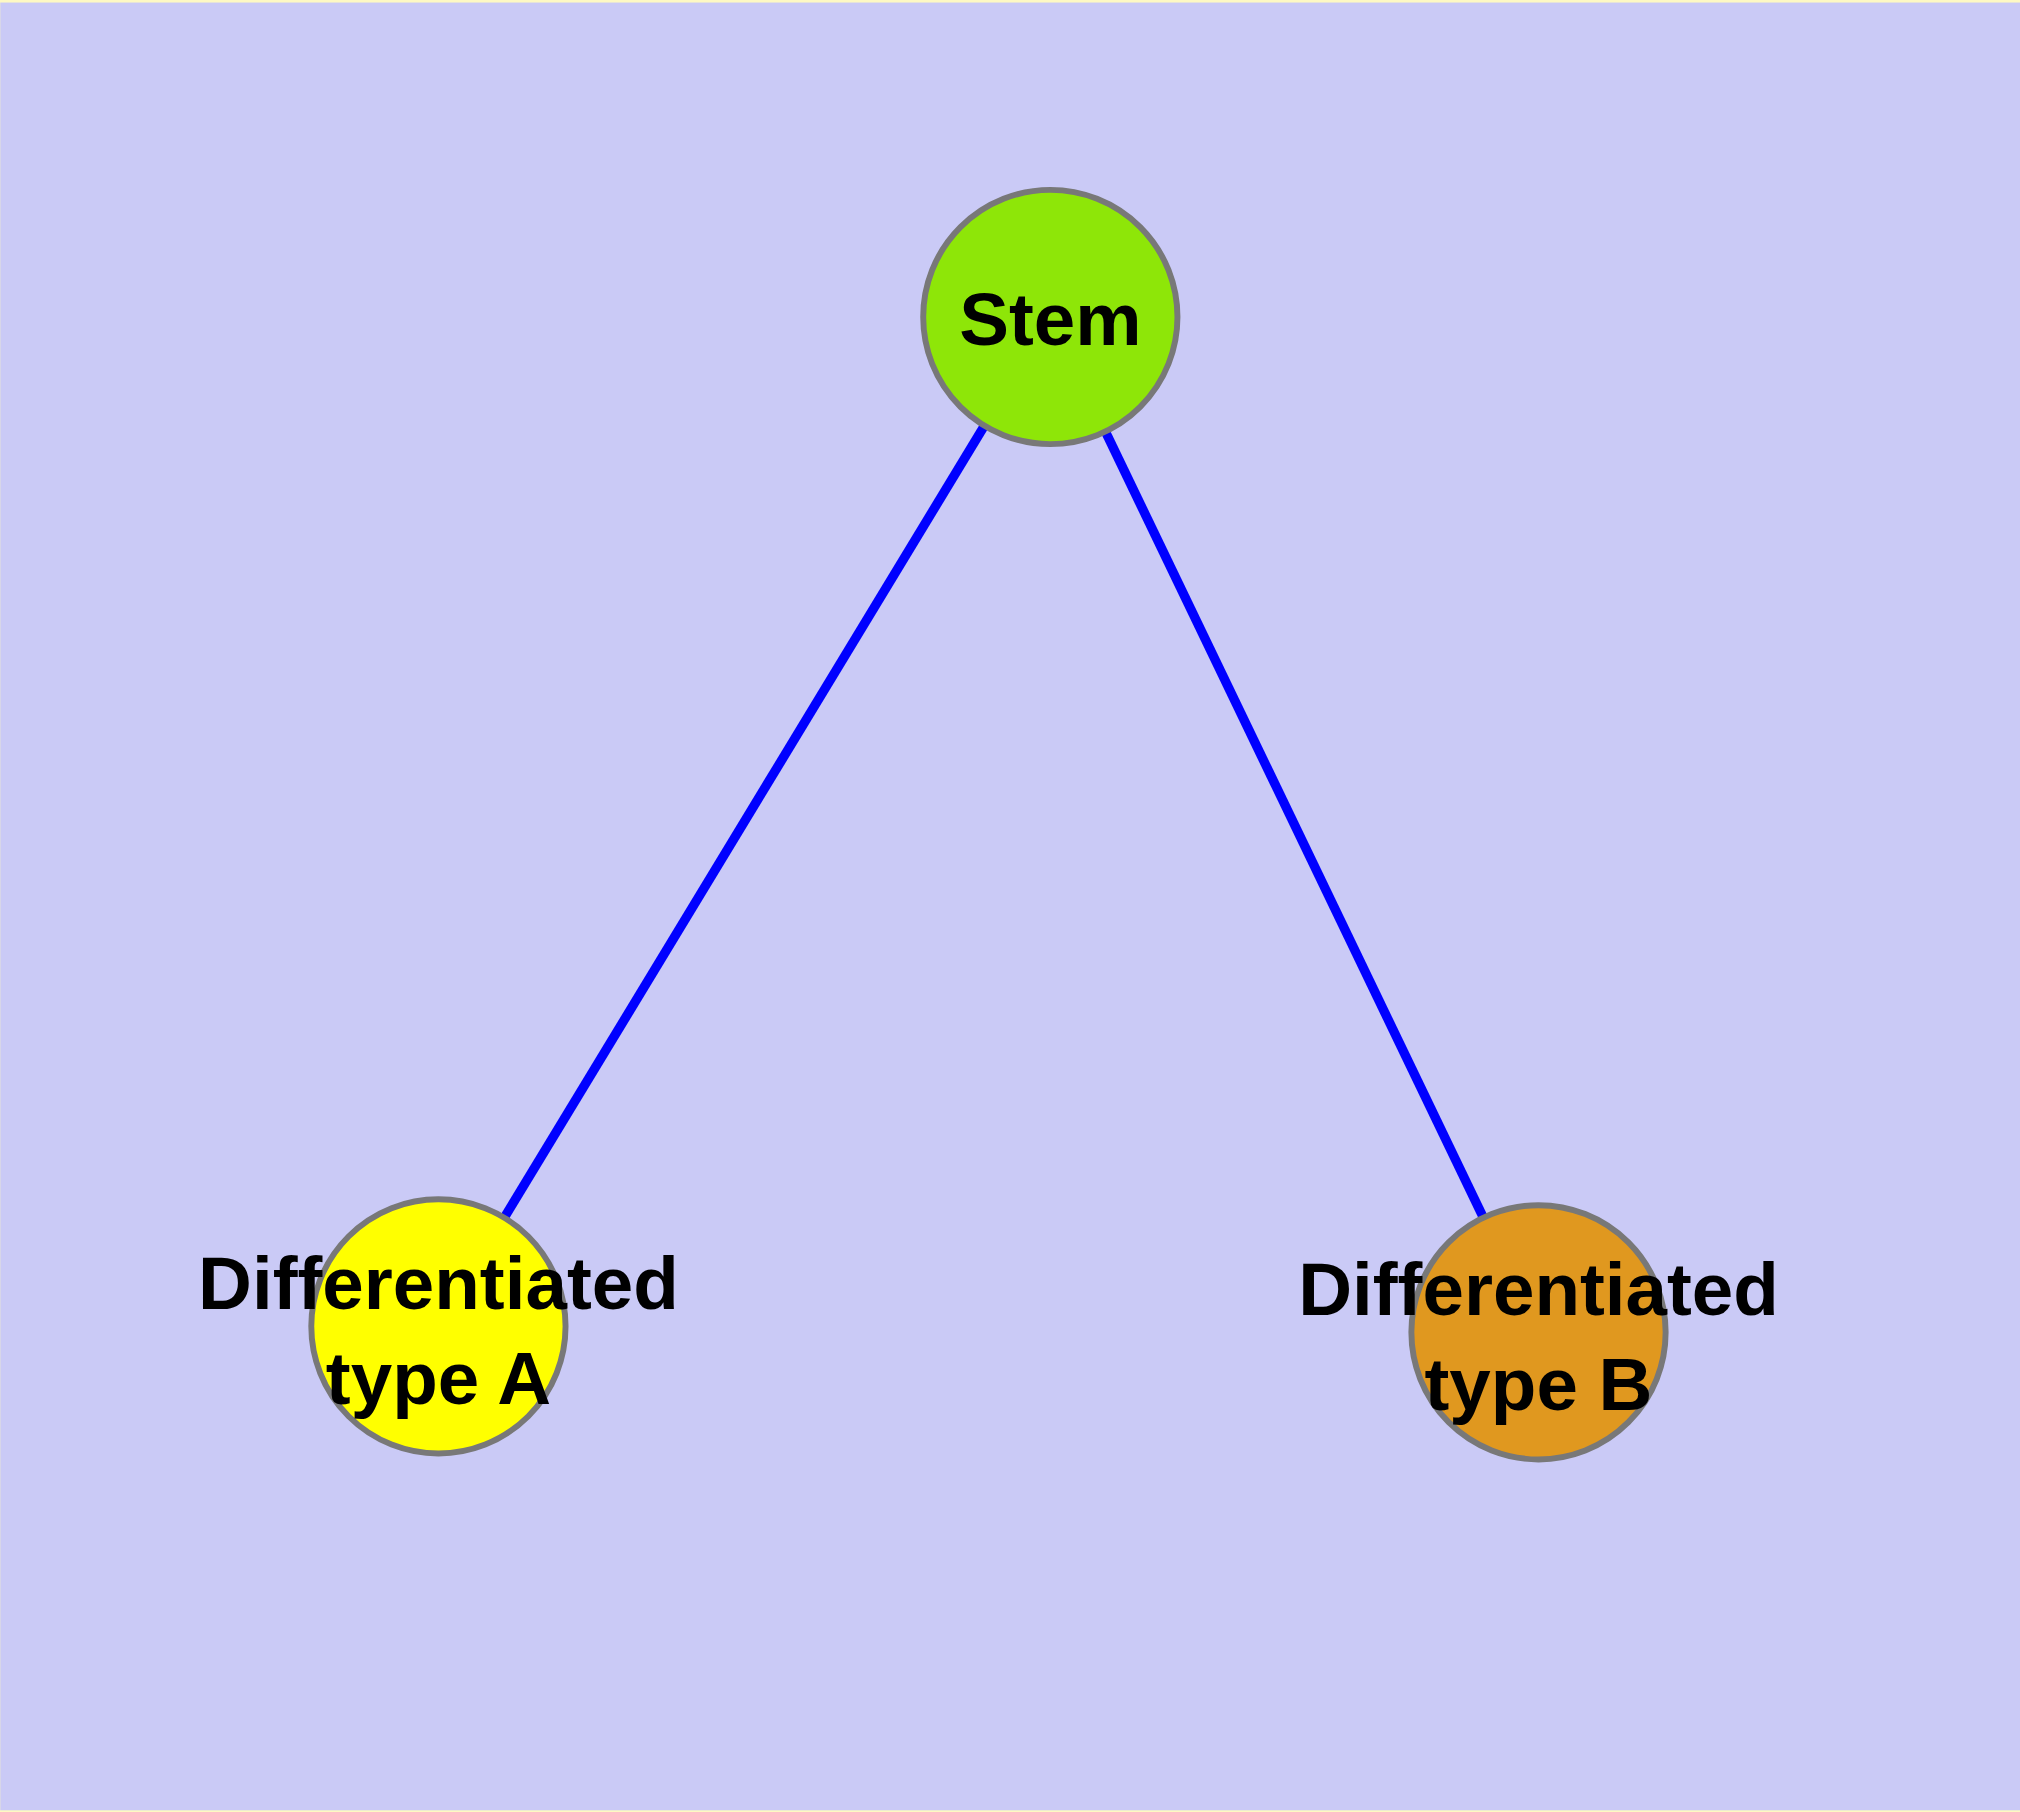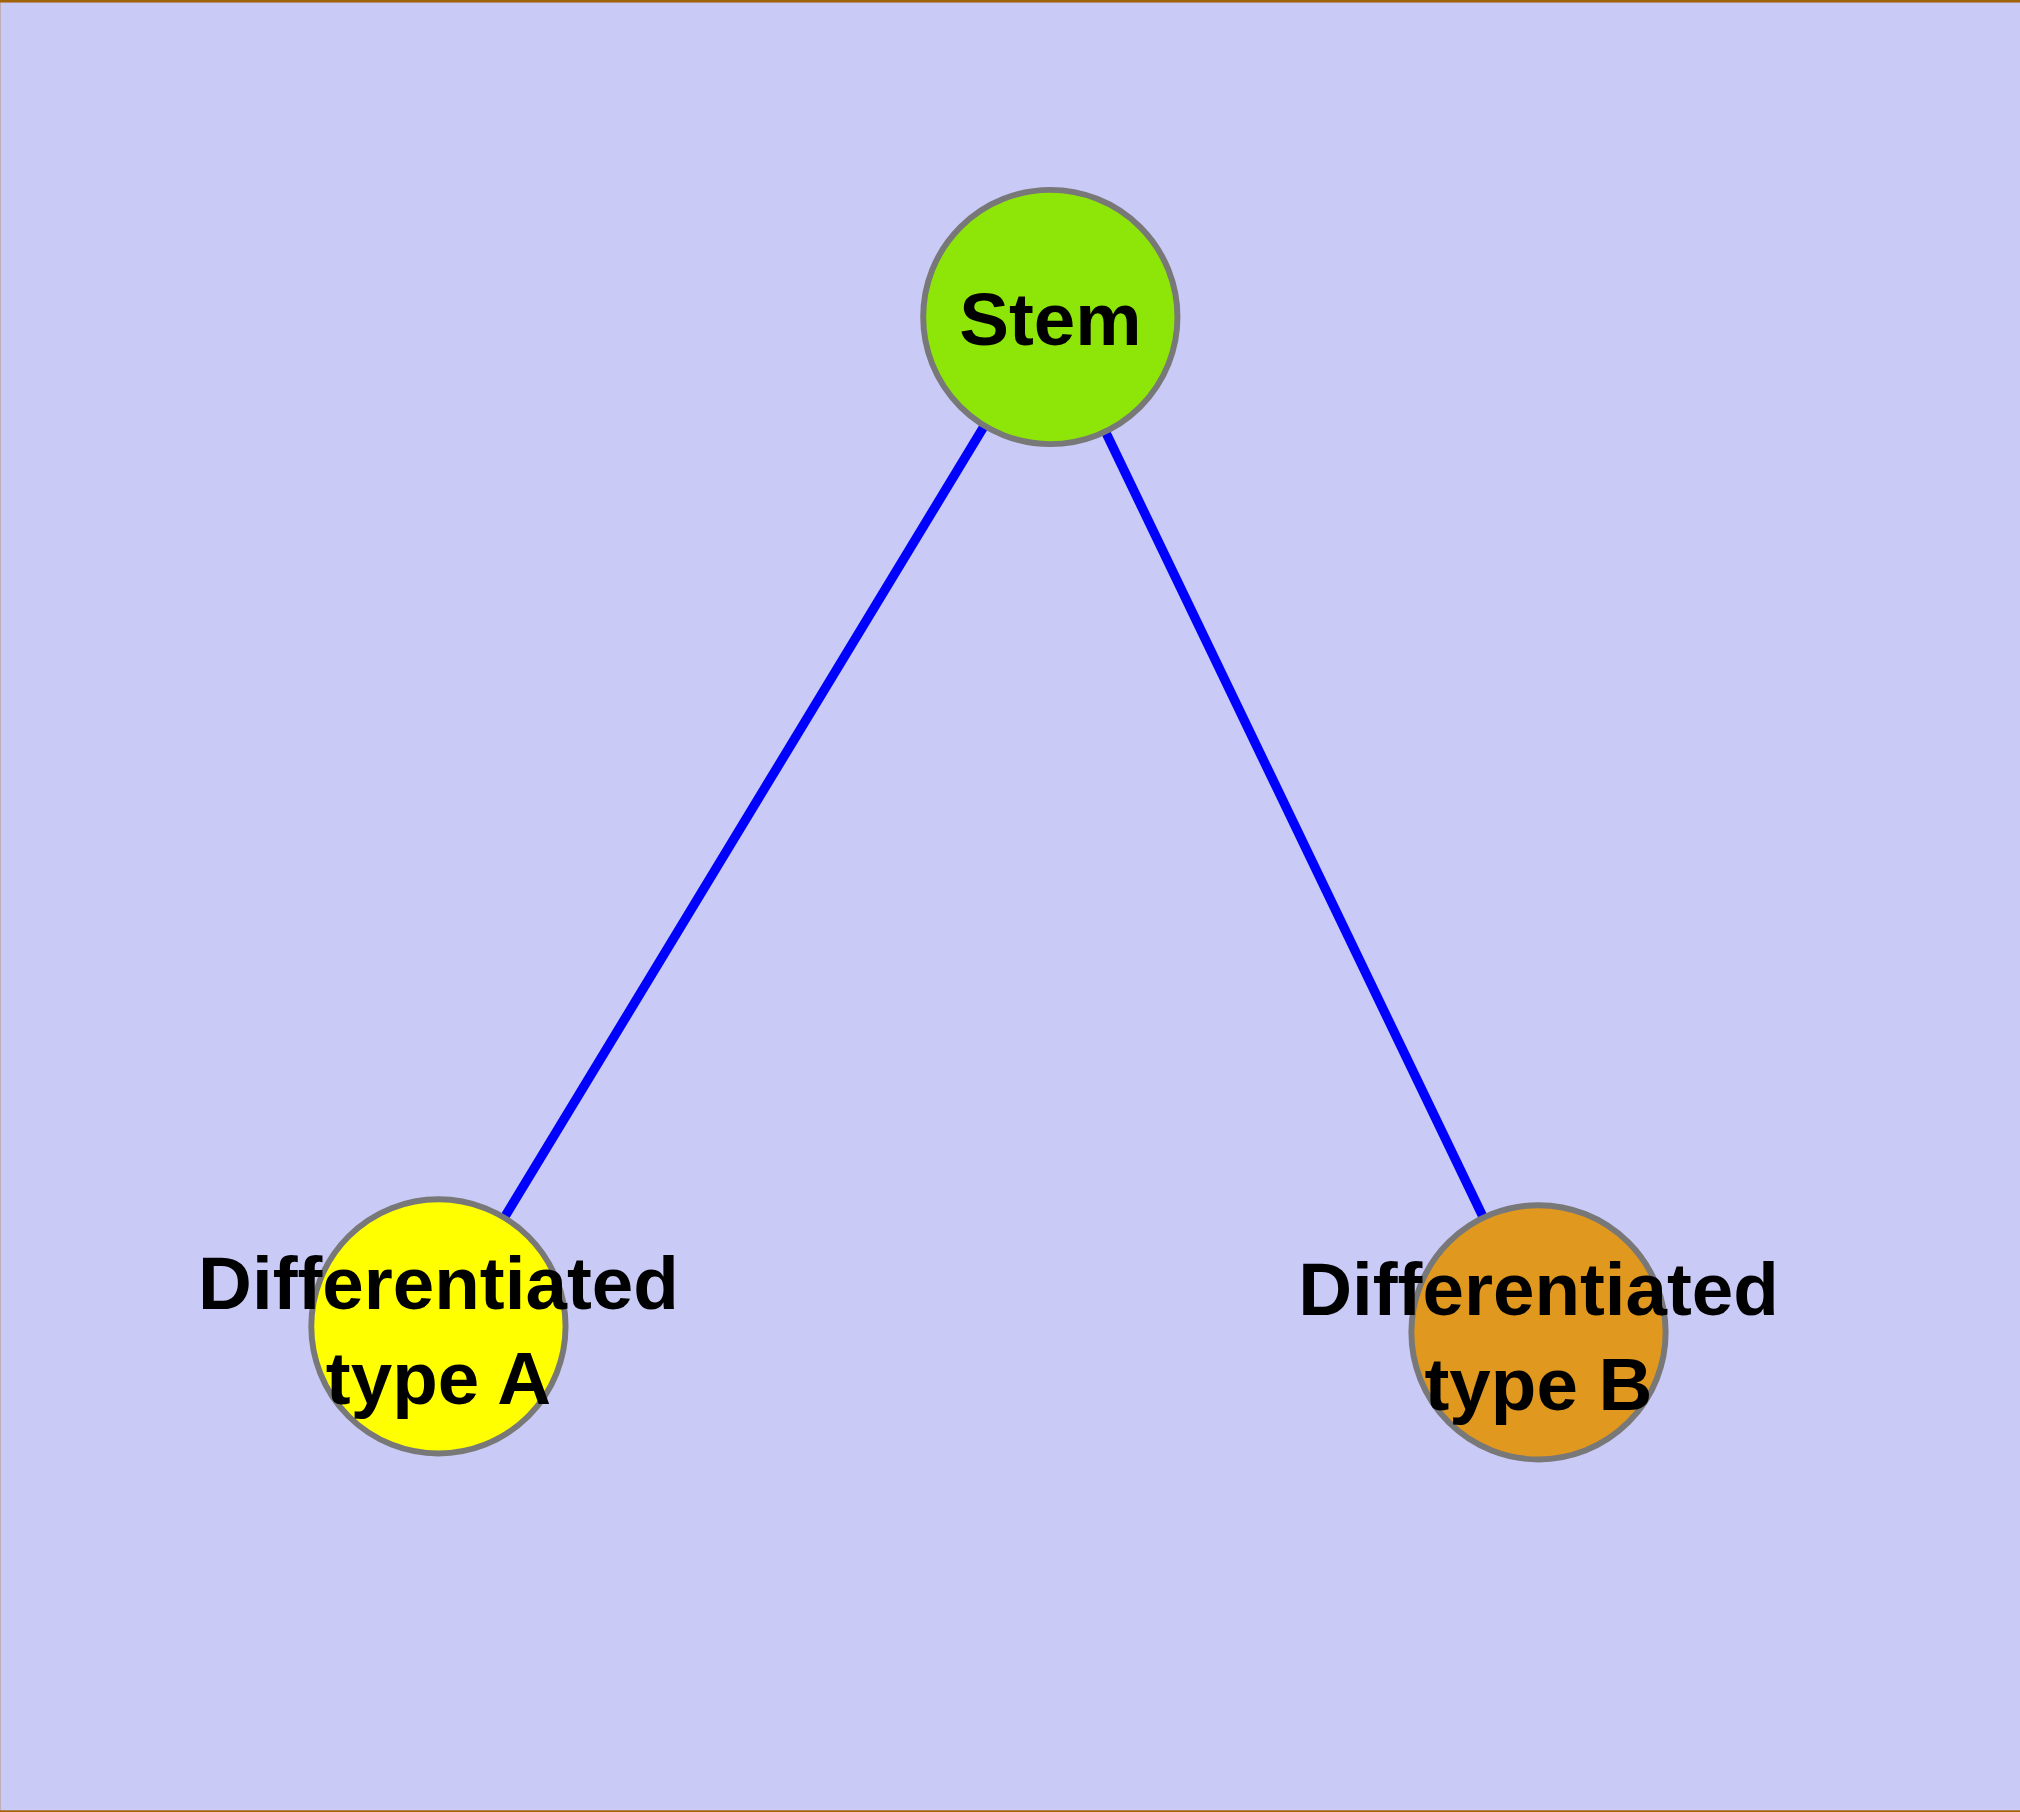--- a/index.html
+++ b/index.html
@@ -5,21 +5,21 @@
 <style>
   html, body {
     margin: 0;
     padding: 0;
     background: #ffffff;
   }
   .stage {
     position: relative;
     width: 2021px;
     height: 1812px;
-    background: #a16207;
+    background: #fef9c3;
     overflow: hidden;
   }
   .stage svg {
     position: absolute;
     inset: 0;
     display: block;
   }
   .node-label {
     font-family: "Liberation Sans", "DejaVu Sans", sans-serif;
     font-weight: bold;

